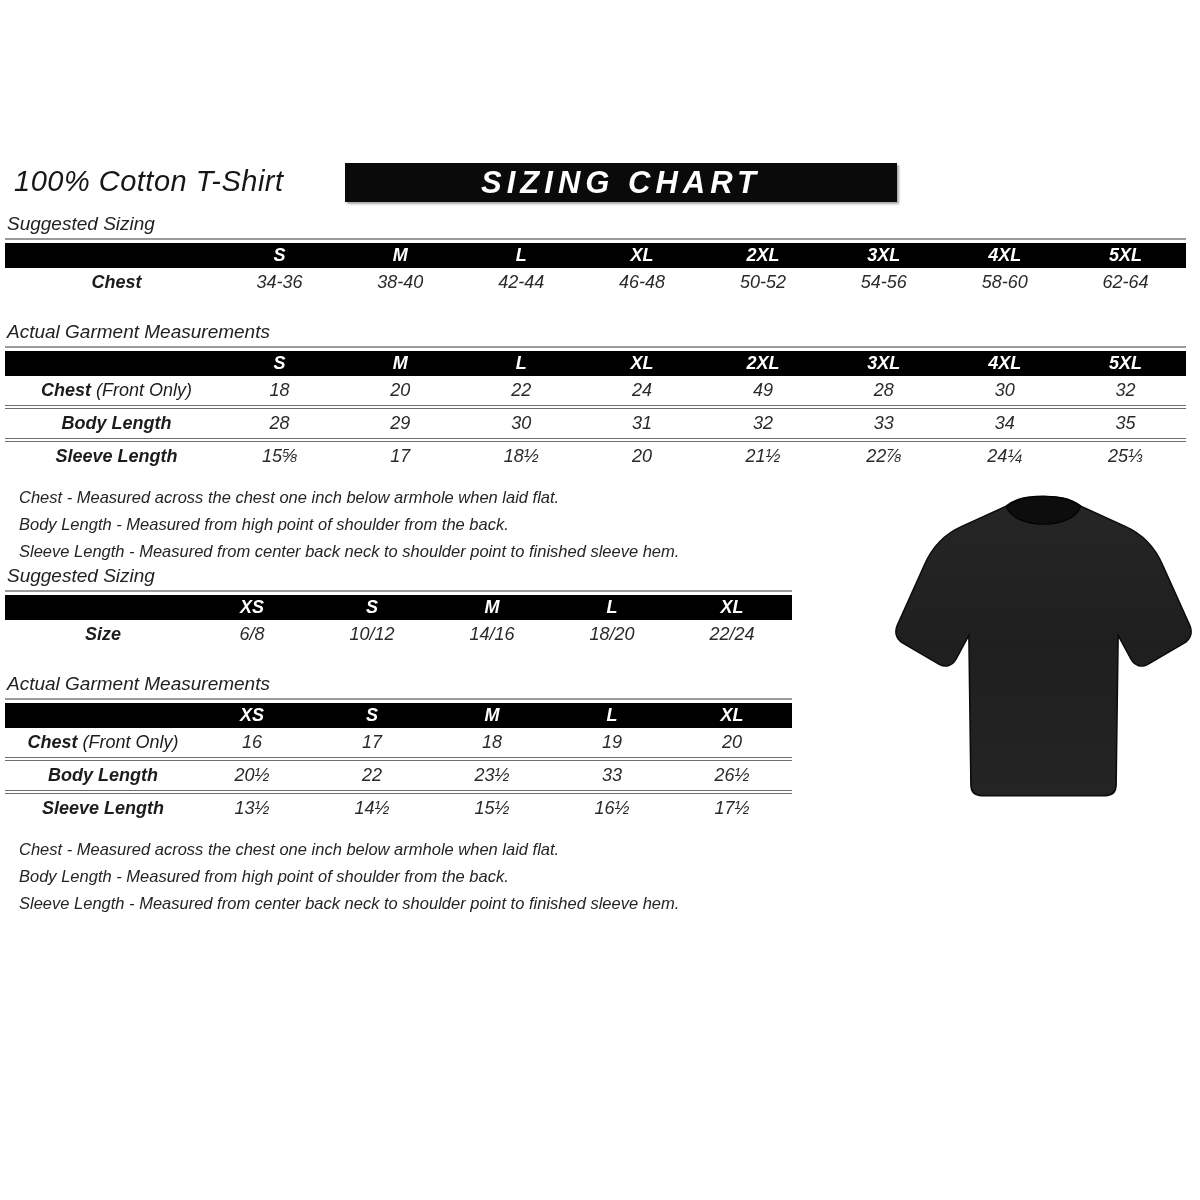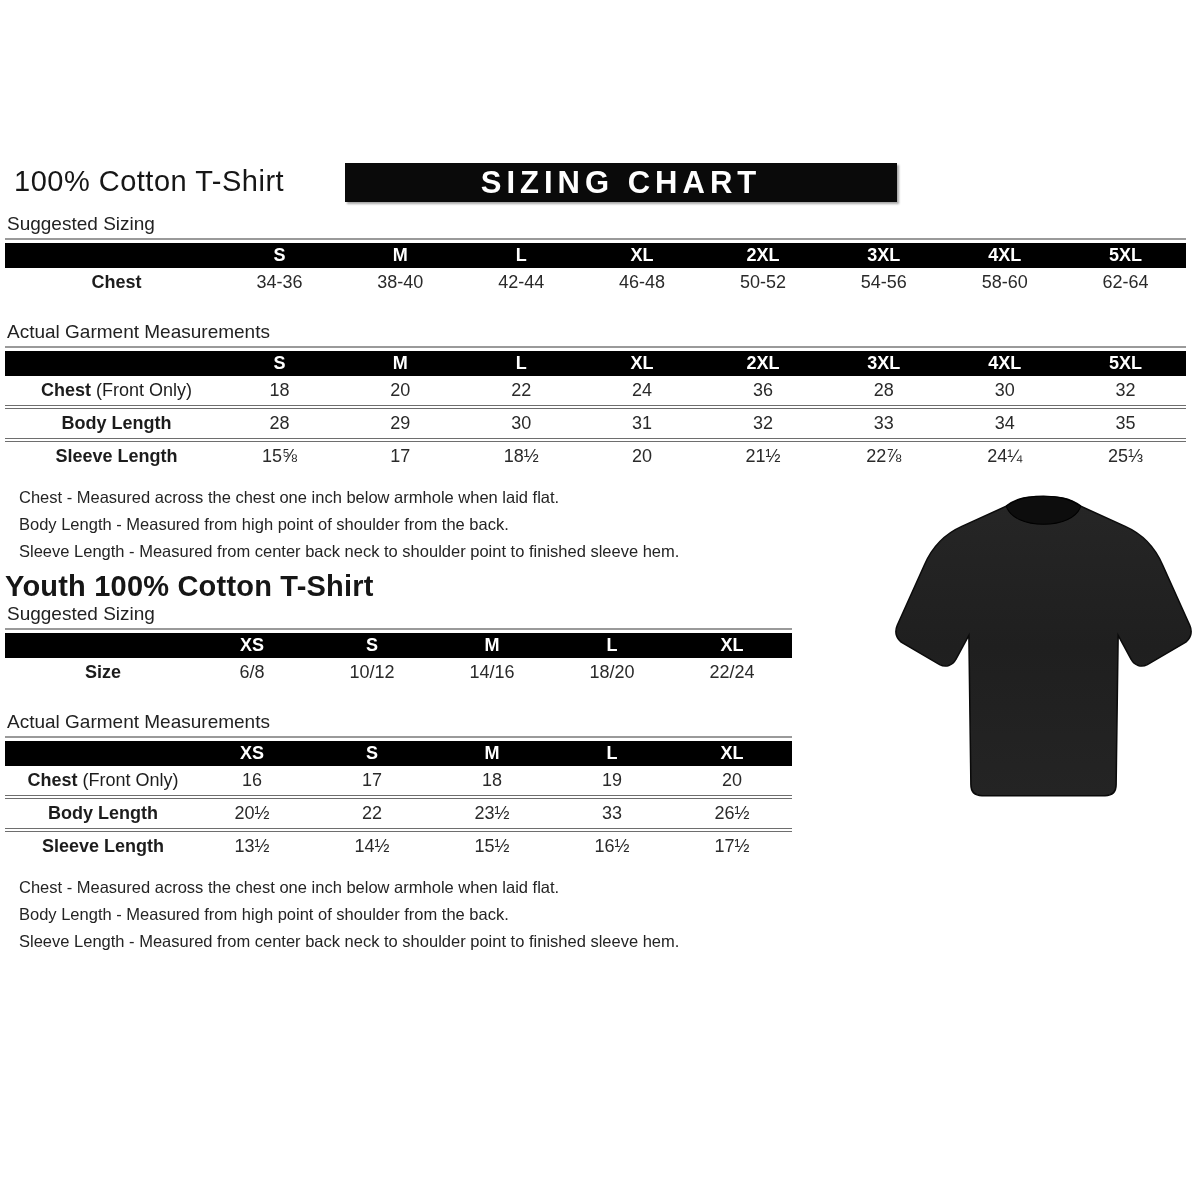--- a/index.html
+++ b/index.html
@@ -8,21 +8,21 @@
     background: #ffffff;
   }
   body {
     width: 1200px;
     height: 1200px;
     position: relative;
     font-family: "Liberation Sans", sans-serif;
     color: #1f1f1f;
     overflow: hidden;
   }
-  .page { padding-top: 163px; }
+  .page { padding-top: 163px; font-style: italic; }
 
   
   .header-row {
     position: relative;
     height: 42px;
     margin-bottom: 8px;
   }
   .page-title {
     position: absolute;
     left: 14px;
@@ -183,21 +183,21 @@
             <th>5XL</th>
           </tr>
         </thead>
         <tbody>
           <tr>
             <td class="label-col"><b>Chest</b> (Front Only)</td>
             <td>18</td>
             <td>20</td>
             <td>22</td>
             <td>24</td>
-            <td>36</td>
+            <td>49</td>
             <td>28</td>
             <td>30</td>
             <td>32</td>
           </tr>
           <tr>
             <td class="label-col"><b>Body Length</b></td>
             <td>28</td>
             <td>29</td>
             <td>30</td>
             <td>31</td>
@@ -220,21 +220,20 @@
         </tbody>
       </table>
 
     <div class="notes">
       <div>Chest - Measured across the chest one inch below armhole when laid flat.</div>
       <div>Body Length - Measured from high point of shoulder from the back.</div>
       <div>Sleeve Length - Measured from center back neck to shoulder point to finished sleeve hem.</div>
     </div>
   </div>
 
-  <h2 class="youth-title">Youth 100% Cotton T-Shirt</h2>
 
   <div class="section youth-sec">
     <div class="section-label">Suggested Sizing</div>
     <table class="sizing">
         <thead>
           <tr>
             <th class="label-col"></th>
             <th>XS</th>
             <th>S</th>
             <th>M</th>

